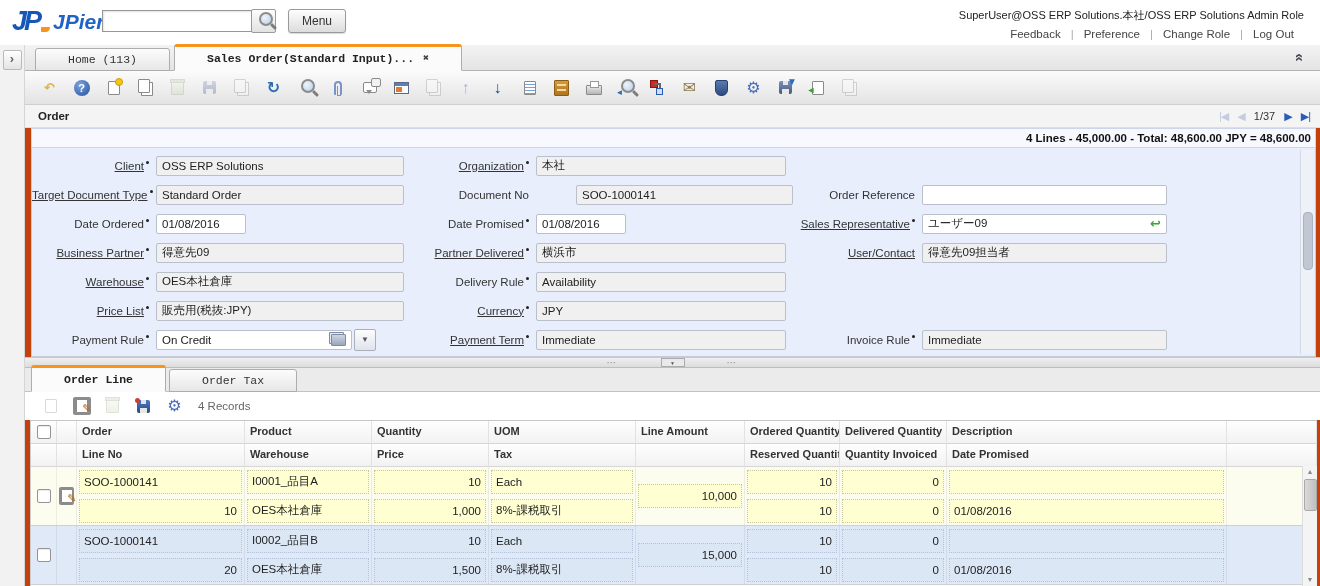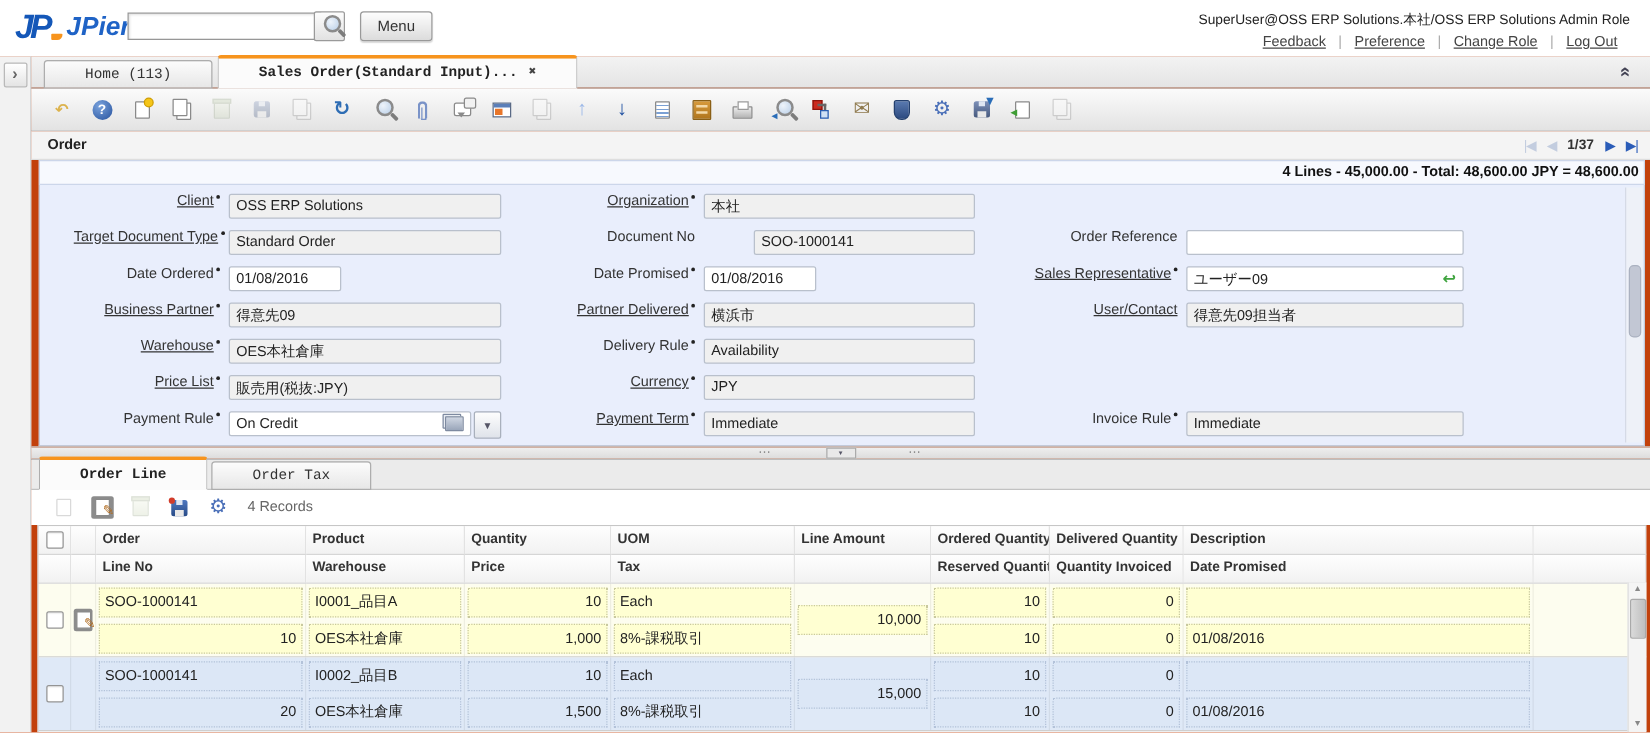--- a/index.html
+++ b/index.html
@@ -15,21 +15,21 @@
   .g-search{position:absolute;left:102px;top:10px;width:145px;height:20px;border:1px solid #979797;
             box-shadow:inset 1px 1px 2px rgba(0,0,0,.12);font-size:12px;padding:0 4px;outline:none;}
   .g-search-btn{position:absolute;left:251px;top:9px;width:25px;height:24px;border:1px solid #9a9a9a;
             background:linear-gradient(#fdfdfd,#e2e2e2);border-radius:2px;display:flex;align-items:center;justify-content:center;cursor:pointer;}
   .menu-btn{position:absolute;left:288px;top:9px;height:24px;padding:0 13px;border:1px solid #999;border-radius:3px;
             background:linear-gradient(#fdfdfd,#dcdcdc);font-size:12px;color:#333;cursor:pointer;
             font-family:"Liberation Sans",sans-serif;box-shadow:0 1px 1px rgba(0,0,0,.15);}
   .top-right{position:absolute;right:16px;top:8px;text-align:right;}
   .user-info{font-size:11px;color:#222;margin-bottom:5px;}
   .top-links{font-size:11.5px;color:#555;}
-  .top-links .lnk{color:#444;cursor:pointer;padding:0 10px;text-decoration:underline;}
+  .top-links .lnk{color:#444;cursor:pointer;padding:0 10px;}
   .top-links .sep{color:#aaa;}
 
   
   .west{position:absolute;left:0;top:45px;bottom:0;width:25px;background:#f2f2f2;border-right:1px solid #d5d5d5;box-sizing:border-box;}
   .west-btn{margin:5px auto;width:17px;height:18px;border:1px solid #b9b9b9;border-radius:2px;background:linear-gradient(#fff,#e4e4e4);
             color:#666;font-size:13px;font-weight:bold;line-height:16px;text-align:center;cursor:pointer;}
 
   
   .tabrow{position:absolute;left:25px;right:0;top:45px;height:26px;background:linear-gradient(#f3f3f3,#e4e4e4);
           border-bottom:1px solid #b3b3b3;box-sizing:border-box;}
@@ -88,33 +88,33 @@
   .k-wf .wf-arm{position:absolute;top:3px;right:4px;width:5px;height:7px;border-right:2px solid #666;border-top:2px solid #666;}
   .k-cards{width:13px;height:10px;background:linear-gradient(#cfd6e2,#9aa6ba);border:1px solid #7e8aa0;border-radius:1px;box-shadow:-2px -2px 0 -1px #e8ecf2,-2px -2px 0 0 #7e8aa0;}
 
   
   .titlerow{position:absolute;left:25px;right:0;top:105px;height:23px;background:#f4f4f4;border-bottom:1px solid #dedede;
             box-sizing:border-box;display:flex;align-items:center;}
   .win-title{margin-left:13px;font-weight:bold;font-size:11.5px;color:#222;}
   .recnav{margin-left:auto;margin-right:10px;display:flex;align-items:center;gap:9px;font-size:11px;}
   .recnav .nav{color:#2a5cb8;cursor:pointer;font-size:11px;letter-spacing:-1px;}
   .recnav .nav.dis{color:#c3cddf;cursor:default;}
-  .recnav .pos{color:#333;letter-spacing:0;font-weight:bold;}
+  .recnav .pos{color:#333;letter-spacing:0;}
   .statusrow{position:absolute;left:31px;right:4px;top:128px;height:20px;background:#f7f9fe;border:1px solid #ccd6ea;
              box-sizing:border-box;display:flex;align-items:center;justify-content:flex-end;
              font-weight:bold;font-size:11.5px;color:#111;padding-right:4px;}
 
   
   .formband{position:absolute;left:31px;right:4px;top:148px;height:209px;background:#e9eefc;
             border:1px solid #c3cada;border-top:none;box-sizing:border-box;}
   .fcol{position:absolute;top:7px;height:100%;}
   #fcol0{left:0;width:382px;--lw:124px;--fw:248px;}
   #fcol1{left:389px;width:372px;--lw:115px;--fw:250px;}
   #fcol2{left:760px;width:392px;--lw:130px;--fw:245px;}
-  .frow{position:absolute;left:0;right:13px;height:21px;display:flex;padding-left:27px;}
+  .frow{position:absolute;left:0;right:0;height:21px;display:flex;align-items:center;}
   .lbl{width:var(--lw);text-align:right;font-size:11.5px;color:#333;padding-right:7px;box-sizing:border-box;white-space:nowrap;flex:none;}
   .lbl.link .t{text-decoration:underline;}
   .m-dot{display:inline-block;width:3px;height:3px;background:#222;border-radius:50%;vertical-align:top;margin:1px 0 0 2px;}
   .fld{height:20px;border:1px solid #b9c0cc;border-radius:2px;background:#fff;font-size:11.5px;color:#222;
        padding:0 5px;box-sizing:border-box;display:flex;align-items:center;width:var(--fw);white-space:nowrap;overflow:hidden;}
   .fld.ro{background:#f0f0f0;}
   .fld.narrow{width:90px;}
   .fld.pay{width:196px;}
   .fld .tail{margin-left:auto;}
   .ddbtn{width:20px;height:20px;margin-left:2px;border:1px solid #a9b0bc;border-radius:2px;background:linear-gradient(#fdfdfd,#dfe3ea);

